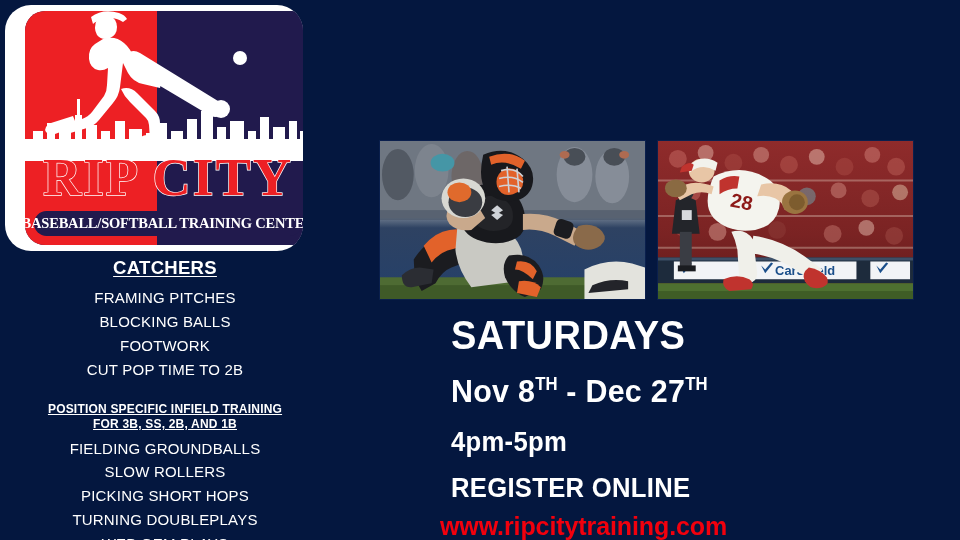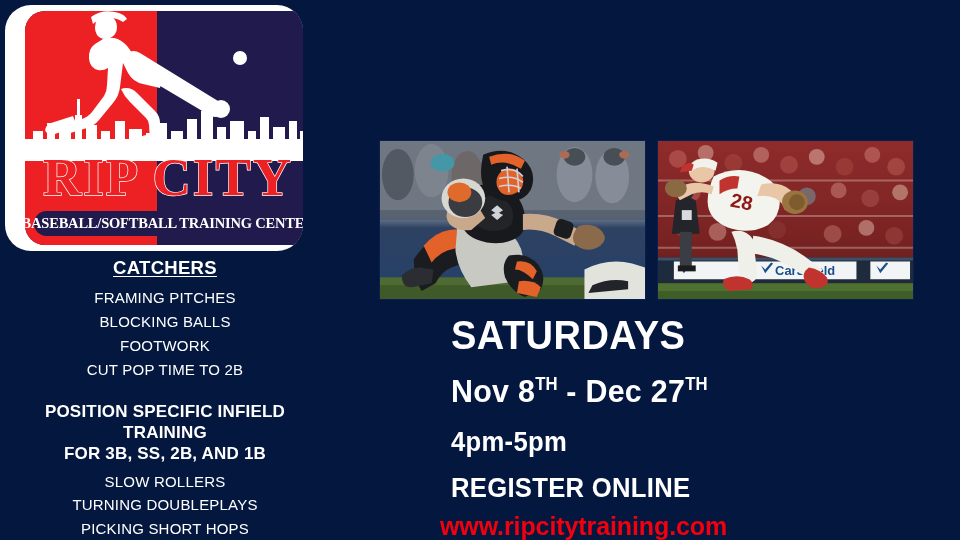--- a/index.html
+++ b/index.html
@@ -45,22 +45,22 @@
 
   
   .left-col{
     position:absolute;left:0;top:256px;width:330px;text-align:center;
   }
   .sec-head{
     font-size:18.5px;font-weight:700;letter-spacing:.3px;line-height:1.25;
     text-decoration:underline;text-underline-offset:2px;margin:0 0 9px 0;
   }
   .sec-head2{
-    font-size:17px;font-weight:700;letter-spacing:.2px;line-height:1.22;
-    margin:0;padding:0 19px;
+    font-size:12px;font-weight:700;letter-spacing:.2px;line-height:1.22;
+    margin:0;padding:0 19px;text-decoration:underline;
   }
   .sub-item{
     font-size:15px;font-weight:400;letter-spacing:.2px;line-height:1.32;
     margin:4px;
   }
   .gap{height:19px;}
   .gap2{height:3px;}
 
   
   .headline{
@@ -373,23 +373,24 @@
     <div class="sub-item">FRAMING PITCHES</div>
     <div class="sub-item">BLOCKING BALLS</div>
     <div class="sub-item">FOOTWORK</div>
     <div class="sub-item">CUT POP TIME TO 2B</div>
 
     <div class="gap"></div>
 
     <div class="sec-head2">POSITION SPECIFIC INFIELD TRAINING</div>
     <div class="sec-head2">FOR 3B, SS, 2B, AND 1B</div>
     <div class="gap2"></div>
+    <div class="sub-item">FIELDING GROUNDBALLS</div>
     <div class="sub-item">SLOW ROLLERS</div>
+    <div class="sub-item">PICKING SHORT HOPS</div>
     <div class="sub-item">TURNING DOUBLEPLAYS</div>
-    <div class="sub-item">PICKING SHORT HOPS</div>
     <div class="sub-item">WEB GEM PLAYS</div>
   </div>
 
   <div class="right-col">
     <div class="saturdays">SATURDAYS</div>
 
     <div class="dates">
       <span>Nov</span>
       <span>8</span><sup>TH</sup>
       <span>-</span>

